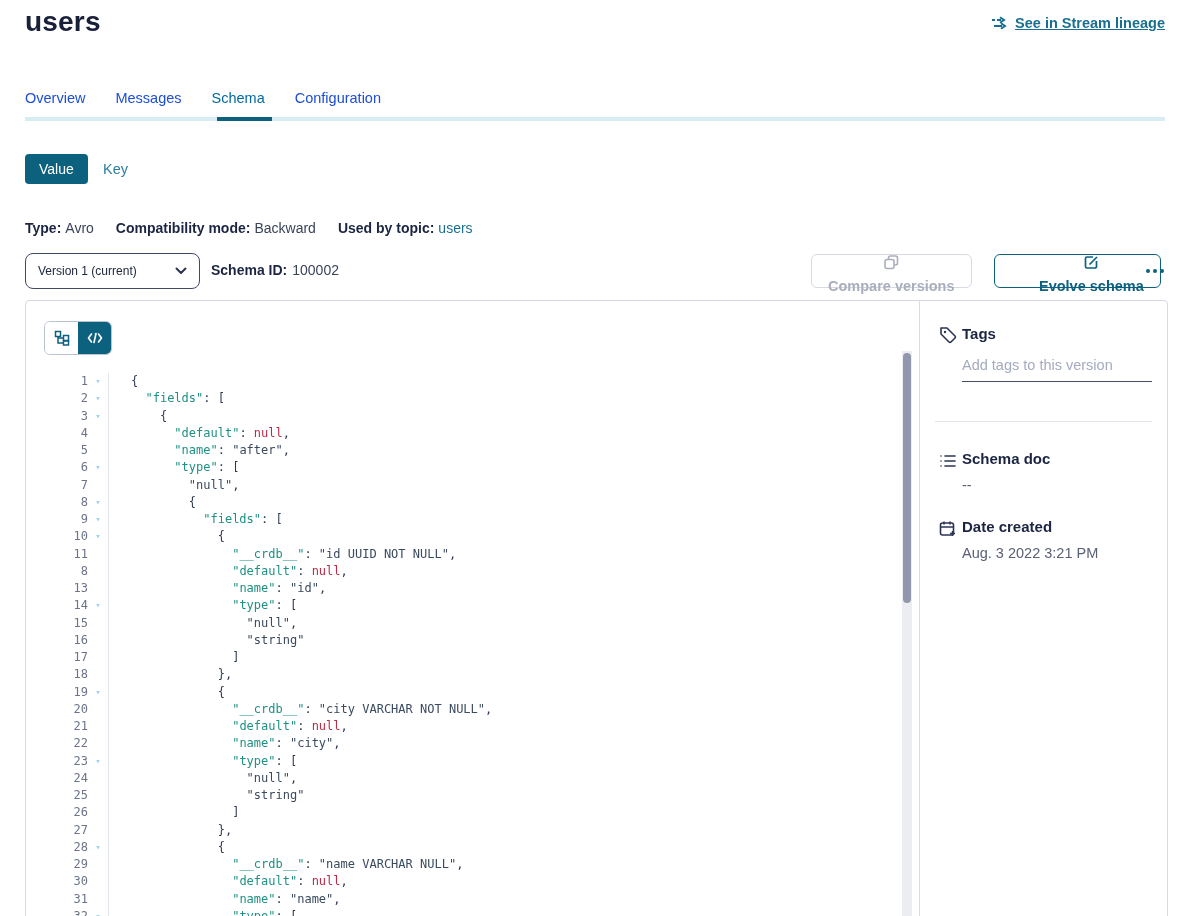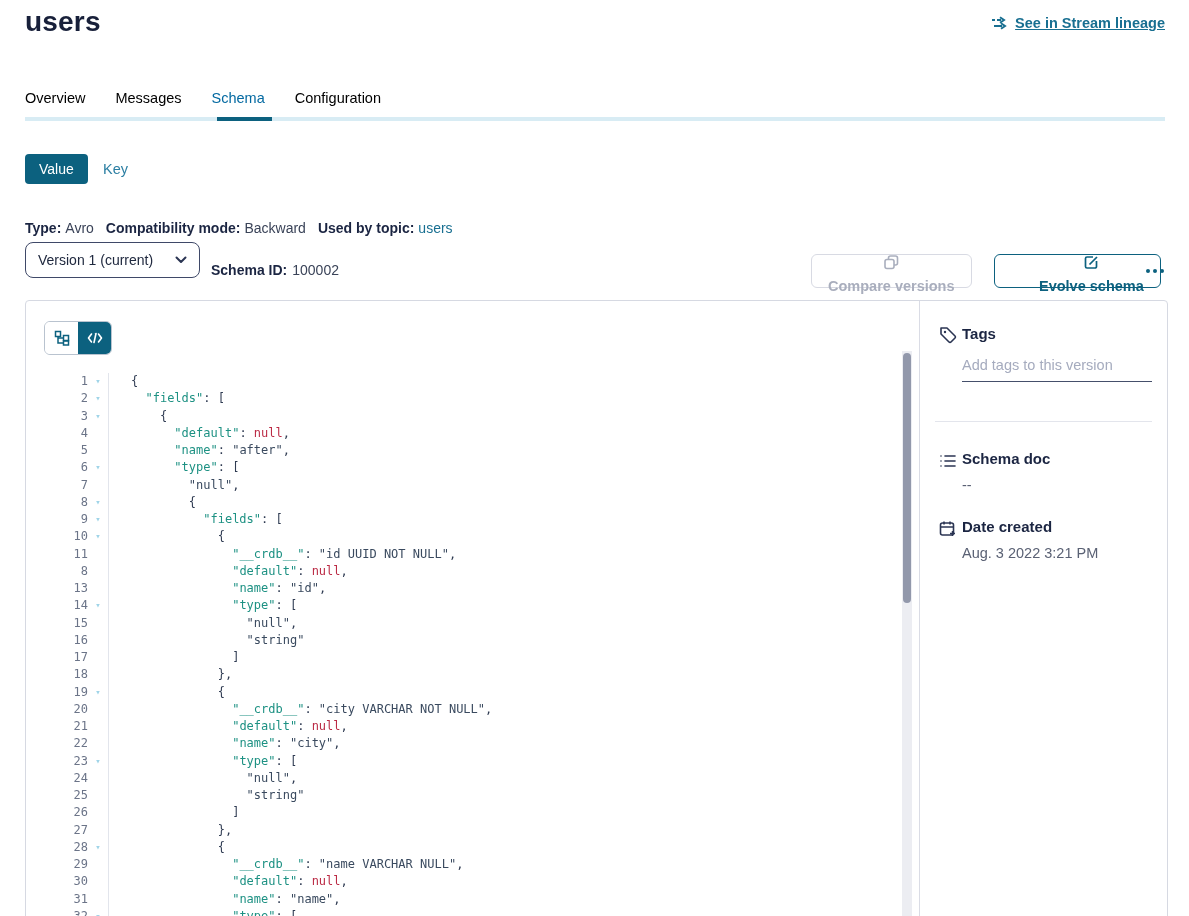--- a/index.html
+++ b/index.html
@@ -8,39 +8,39 @@
 
   .abs { position:absolute; }
 
   
   .page-title { left:25px; top:6px; font-size:28px; font-weight:bold; color:#18203a; letter-spacing:.2px; }
   .lineage-link { top:15px; right:24px; display:flex; align-items:center; gap:7px;
     color:#186f91; font-size:14.5px; font-weight:600; cursor:pointer;text-decoration:underline; }
 
   
   .tabs { left:25px; top:90px; display:flex; gap:30px; font-size:14.5px; }
-  .tab { color:#000000; cursor:pointer; padding-bottom:12px; }
+  .tab { color:#1d4ed8; cursor:pointer; padding-bottom:12px; }
   .tab.active { color:#0369a1; font-weight:400; }
   .tab-bar { left:25px; right:24px; top:117px; height:4px; background:#d8ecf4; }
   .tab-bar-active { left:217px; width:55px; top:117px; height:4px; background:#0c617f; z-index:2; }
 
   
   .value-btn { left:25px; top:154px; height:30px; padding:0 14px; background:#0c617f; color:#fff;
     border:none; border-radius:4px; font-size:14px; font-family:inherit; cursor:pointer; }
   .key-link { left:103px; top:161px; color:#2c7fa3; font-size:14.5px; cursor:pointer; }
 
   
-  .meta { left:25px; top:220px; font-size:14px; color:#3a4358; display:flex; gap:12px; }
+  .meta { left:25px; top:220px; font-size:14px; color:#3a4358; display:flex; gap:22px; }
   .meta b { color:#1b2542; font-weight:700; margin-right:4px; }
   .meta .link { color:#186f91; cursor:pointer; }
 
   
-  .version-select { left:25px; top:242px; width:175px; height:36px; border:1px solid #3f4968;
+  .version-select { left:25px; top:253px; width:175px; height:36px; border:1px solid #3f4968;
     border-radius:8px; background:#fff; display:flex; align-items:center; justify-content:space-between;
-    padding:0 12px; font-size:14px; color:#20293f; cursor:pointer; }
+    padding:0 12px; font-size:12px; color:#20293f; cursor:pointer; }
   .schema-id { left:211px; top:262px; font-size:14px; color:#3a4358; }
   .schema-id b { color:#1b2542; margin-right:5px; }
   .btn { height:34px; border-radius:6px; background:#fff; display:flex; align-items:center; gap:8px;
     padding:0 16px; font-size:14.5px; font-weight:600; font-family:inherit; cursor:pointer;flex-direction:column; }
   .compare-btn { left:811px; top:254px; border:1px solid #d8dae3; color:#a9aebd; }
   .evolve-btn { left:994px; top:254px; border:1px solid #0c617f; color:#0c617f;padding-left:44px; }
   .more-btn { left:1146px; top:260px; width:30px; height:22px; border:none; background:transparent;
     display:flex; align-items:center; gap:3px; cursor:pointer; }
   .more-btn i { width:4px; height:4px; border-radius:50%; background:#0c617f; }
 

